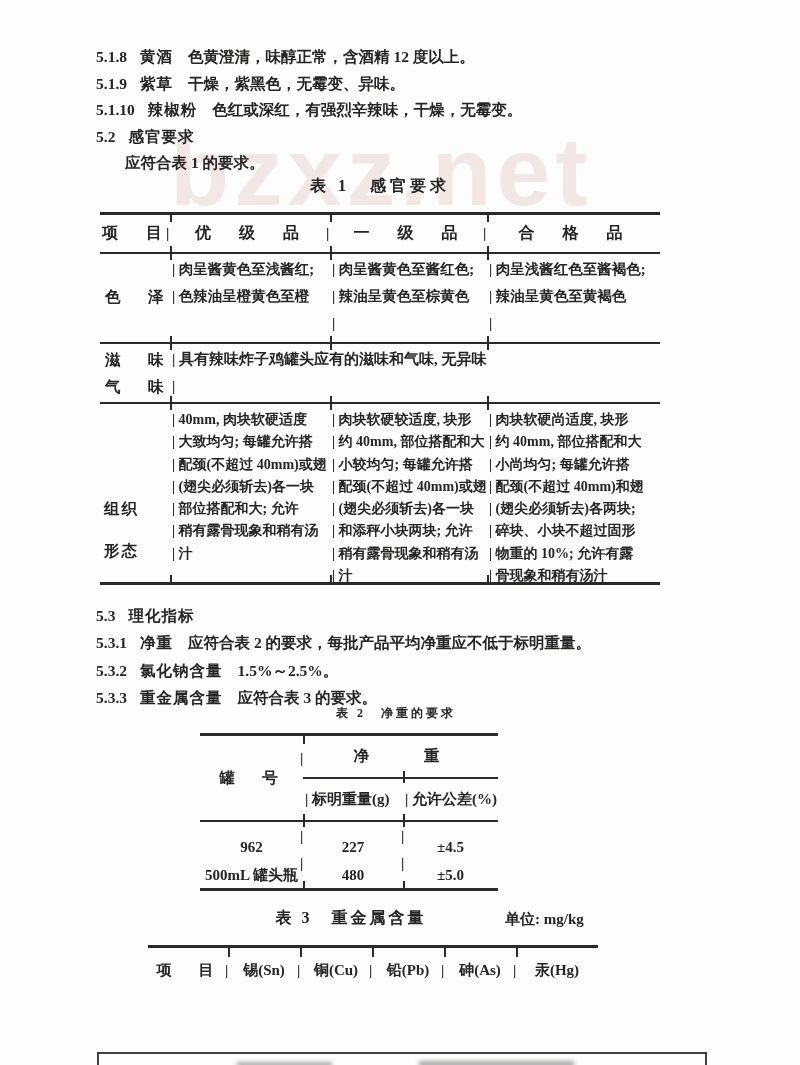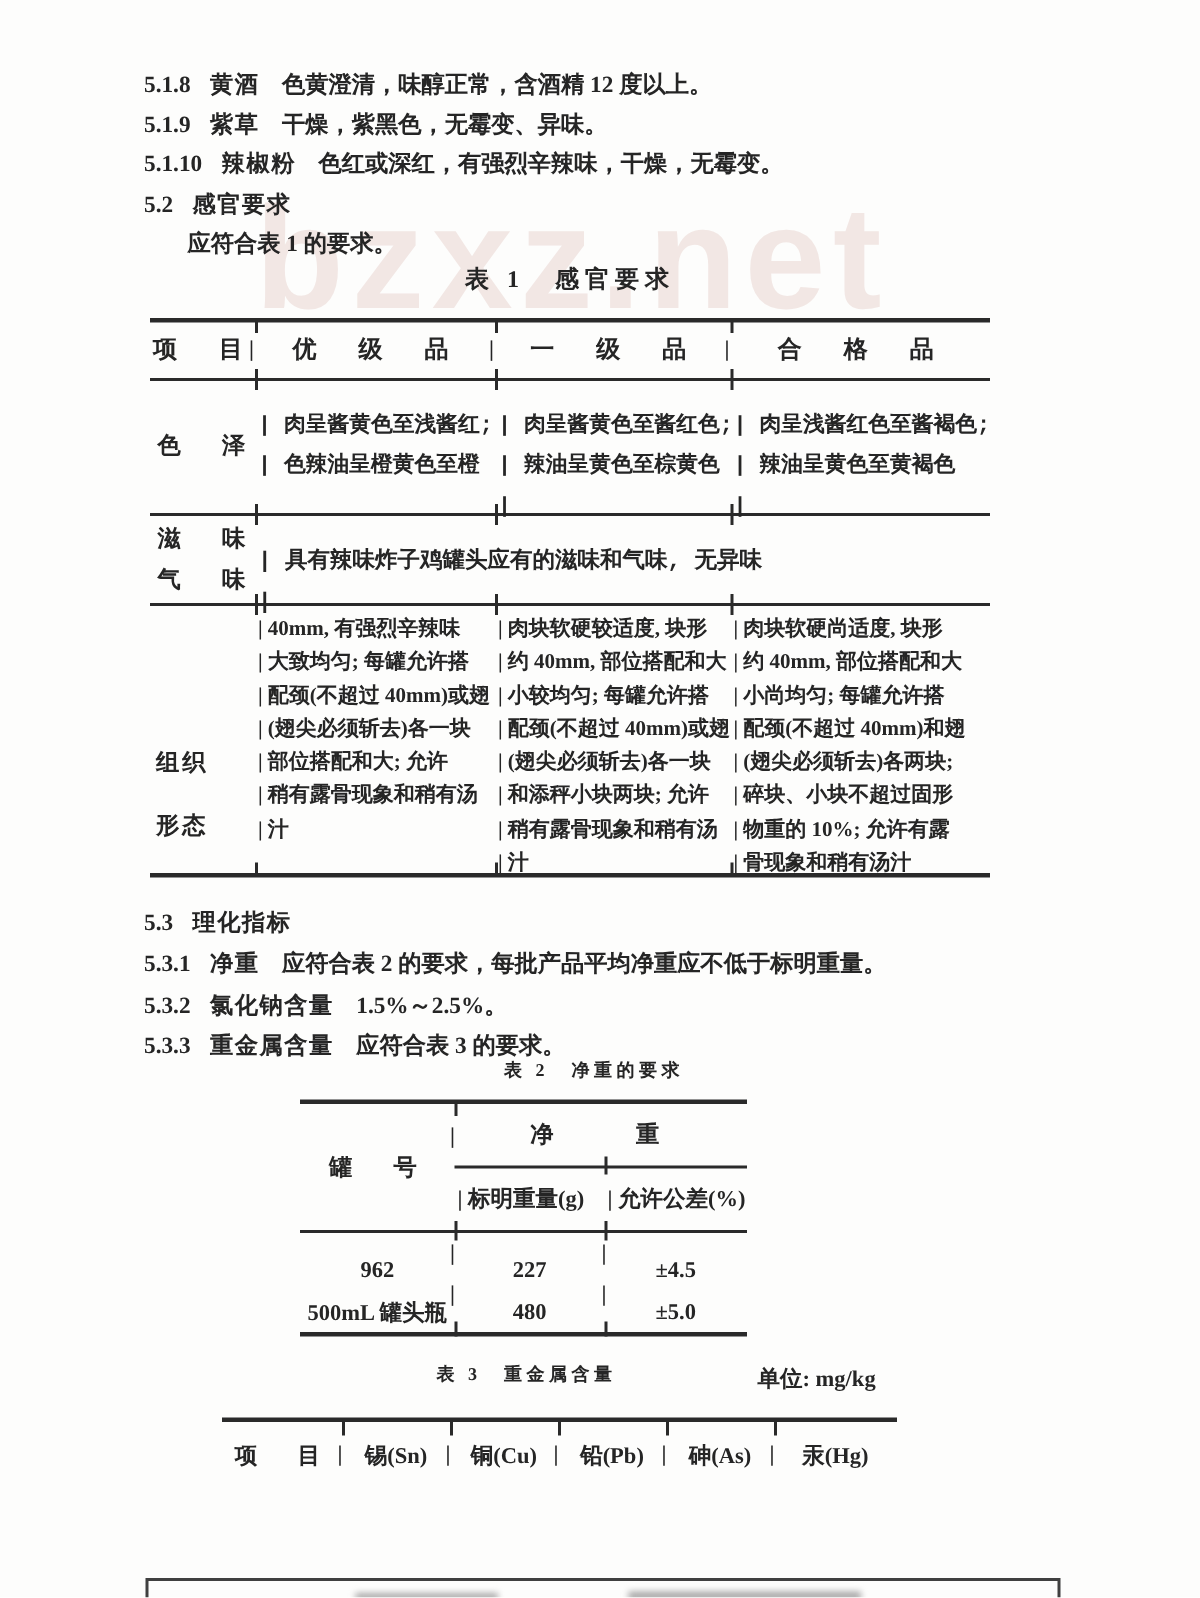--- a/index.html
+++ b/index.html
@@ -23,21 +23,21 @@
   
   .t1-title{position:absolute;left:100px;top:176px;width:560px;text-align:center;font-size:16px;letter-spacing:4px;}
   .table1{position:absolute;left:100px;top:212px;width:560px;height:373px;font-size:14.5px;}
   .t1-rtop{top:0;height:3px}.t1-r1{top:40px;height:2px}.t1-r2{top:130px;height:2px}
   .t1-r3{top:190px;height:2px}.t1-rbot{top:370px;height:3px}
   .t1-head{position:absolute;top:3px;left:0;width:560px;height:37px;display:grid;grid-template-columns:70px 160px 157px 173px;}
   .t1-head .hc{display:flex;align-items:center;justify-content:center;font-size:16px;letter-spacing:6px;white-space:nowrap;}
   .t1 .hpipe{top:3px;height:37px;line-height:37px;}
   .t1-l1{position:absolute;left:0;top:40px;width:70px;height:90px;display:flex;align-items:center;padding-left:5px;letter-spacing:6px;font-size:15.5px;box-sizing:border-box;}
   .t1cell{position:absolute;white-space:nowrap;}
-  .lh27{line-height:27px;padding-top:19px;font-family:Liberation Mono, monospace;}
+  .lh27{line-height:27px;padding-top:4px;}
   .c11{left:72px;top:40px;width:158px}.c12{left:232px;top:40px;width:155px}.c13{left:389px;top:40px;width:171px}
   .t1-l2{position:absolute;left:0;top:130px;width:70px;padding:4px 0 0 5px;line-height:27px;letter-spacing:6px;font-size:15.5px;box-sizing:border-box;}
   .c21{left:72px;top:130px;width:488px;font-size:15px;}
   .t1-l3{position:absolute;left:0;top:190px;width:70px;padding:46px 0 0 4px;line-height:42px;font-size:15.5px;letter-spacing:2px;box-sizing:border-box;margin-top:40px;}
   .t1c3{line-height:22.3px;padding-top:7px;font-size:14px;}
   .c31{left:72px;top:190px;width:158px}.c32{left:232px;top:190px;width:155px}.c33{left:389px;top:190px;width:171px}
   
   .t2-title{position:absolute;left:246px;top:705px;width:300px;text-align:center;font-size:12px;letter-spacing:3px;}
   .table2{position:absolute;left:200px;top:733px;width:298px;height:158px;font-size:15px;}
   .t2-rtop{top:0;height:3px}.t2-rmid{top:87px;height:2px}.t2-rbot{top:155px;height:3px}
@@ -45,21 +45,21 @@
   .t2-guanhao{position:absolute;left:0;top:3px;width:103px;height:84px;display:flex;align-items:center;justify-content:center;letter-spacing:6px;font-size:15.5px;}
   .t2-jing{position:absolute;left:103px;top:3px;width:195px;height:41px;display:flex;align-items:center;justify-content:center;letter-spacing:8px;font-size:15.5px;}
   .t2-sub{position:absolute;top:46px;height:41px;display:flex;align-items:center;white-space:nowrap;}
   .t2-sub1{left:105px;width:98px;}
   .t2-sub2{left:205px;width:93px;}
   .t2-row{position:absolute;left:0;width:298px;height:27px;display:grid;grid-template-columns:103px 100px 95px;}
   .t2-row .cell{display:flex;align-items:center;justify-content:center;white-space:nowrap;margin-top:16px;}
   .t2-row1{top:90px}.t2-row2{top:117px}
   .t2-row .vpipe{top:0;height:27px;line-height:27px;}
   
-  .t3-title{position:absolute;left:148px;top:908px;width:450px;text-align:center;font-size:12px;letter-spacing:3px;transform:translateX(-22px);}
+  .t3-title{position:absolute;left:148px;top:908px;width:450px;text-align:center;font-size:16px;letter-spacing:3px;transform:translateX(-22px);}
   .t3-unit{position:absolute;left:505px;top:910px;font-size:15px;}
   .table3{position:absolute;left:148px;top:945px;width:450px;height:55px;font-size:15px;}
   .t3-rtop{top:0;height:3px}
   .t3-head{position:absolute;left:0;top:3px;width:450px;height:44px;display:grid;grid-template-columns:80px 72px 72px 72px 72px 82px;}
   .t3-head .hc{display:flex;align-items:center;justify-content:center;white-space:nowrap;}
   .t3-head .hc.first{letter-spacing:6px;}
   .t3 .hpipe{top:3px;height:44px;line-height:44px;}
   .hpipe{position:absolute;font-size:15px;}
   
   .footer-box{position:absolute;left:97px;top:1052px;width:606px;height:20px;border:2px solid #404040;background:#fdfdfc;}
@@ -140,21 +140,21 @@
     <div class="t1cell lh27 c21">
       <div>| 具有辣味炸子鸡罐头应有的滋味和气味, 无异味</div>
       <div>|</div>
     </div>
 
     <div class="t1-l3">
       <div>组织</div>
       <div>形态</div>
     </div>
     <div class="t1cell t1c3 c31">
-      <div>| 40mm, 有强烈辛辣味</div>
+      <div>| 40mm, 肉块软硬适度</div>
       <div>| 大致均匀; 每罐允许搭</div>
       <div>| 配颈(不超过 40mm)或翅</div>
       <div>| (翅尖必须斩去)各一块</div>
       <div>| 部位搭配和大; 允许</div>
       <div>| 稍有露骨现象和稍有汤</div>
       <div>| 汁</div>
     </div>
     <div class="t1cell t1c3 c32">
       <div>| 肉块软硬较适度, 块形</div>
       <div>| 约 40mm, 部位搭配和大</div>

